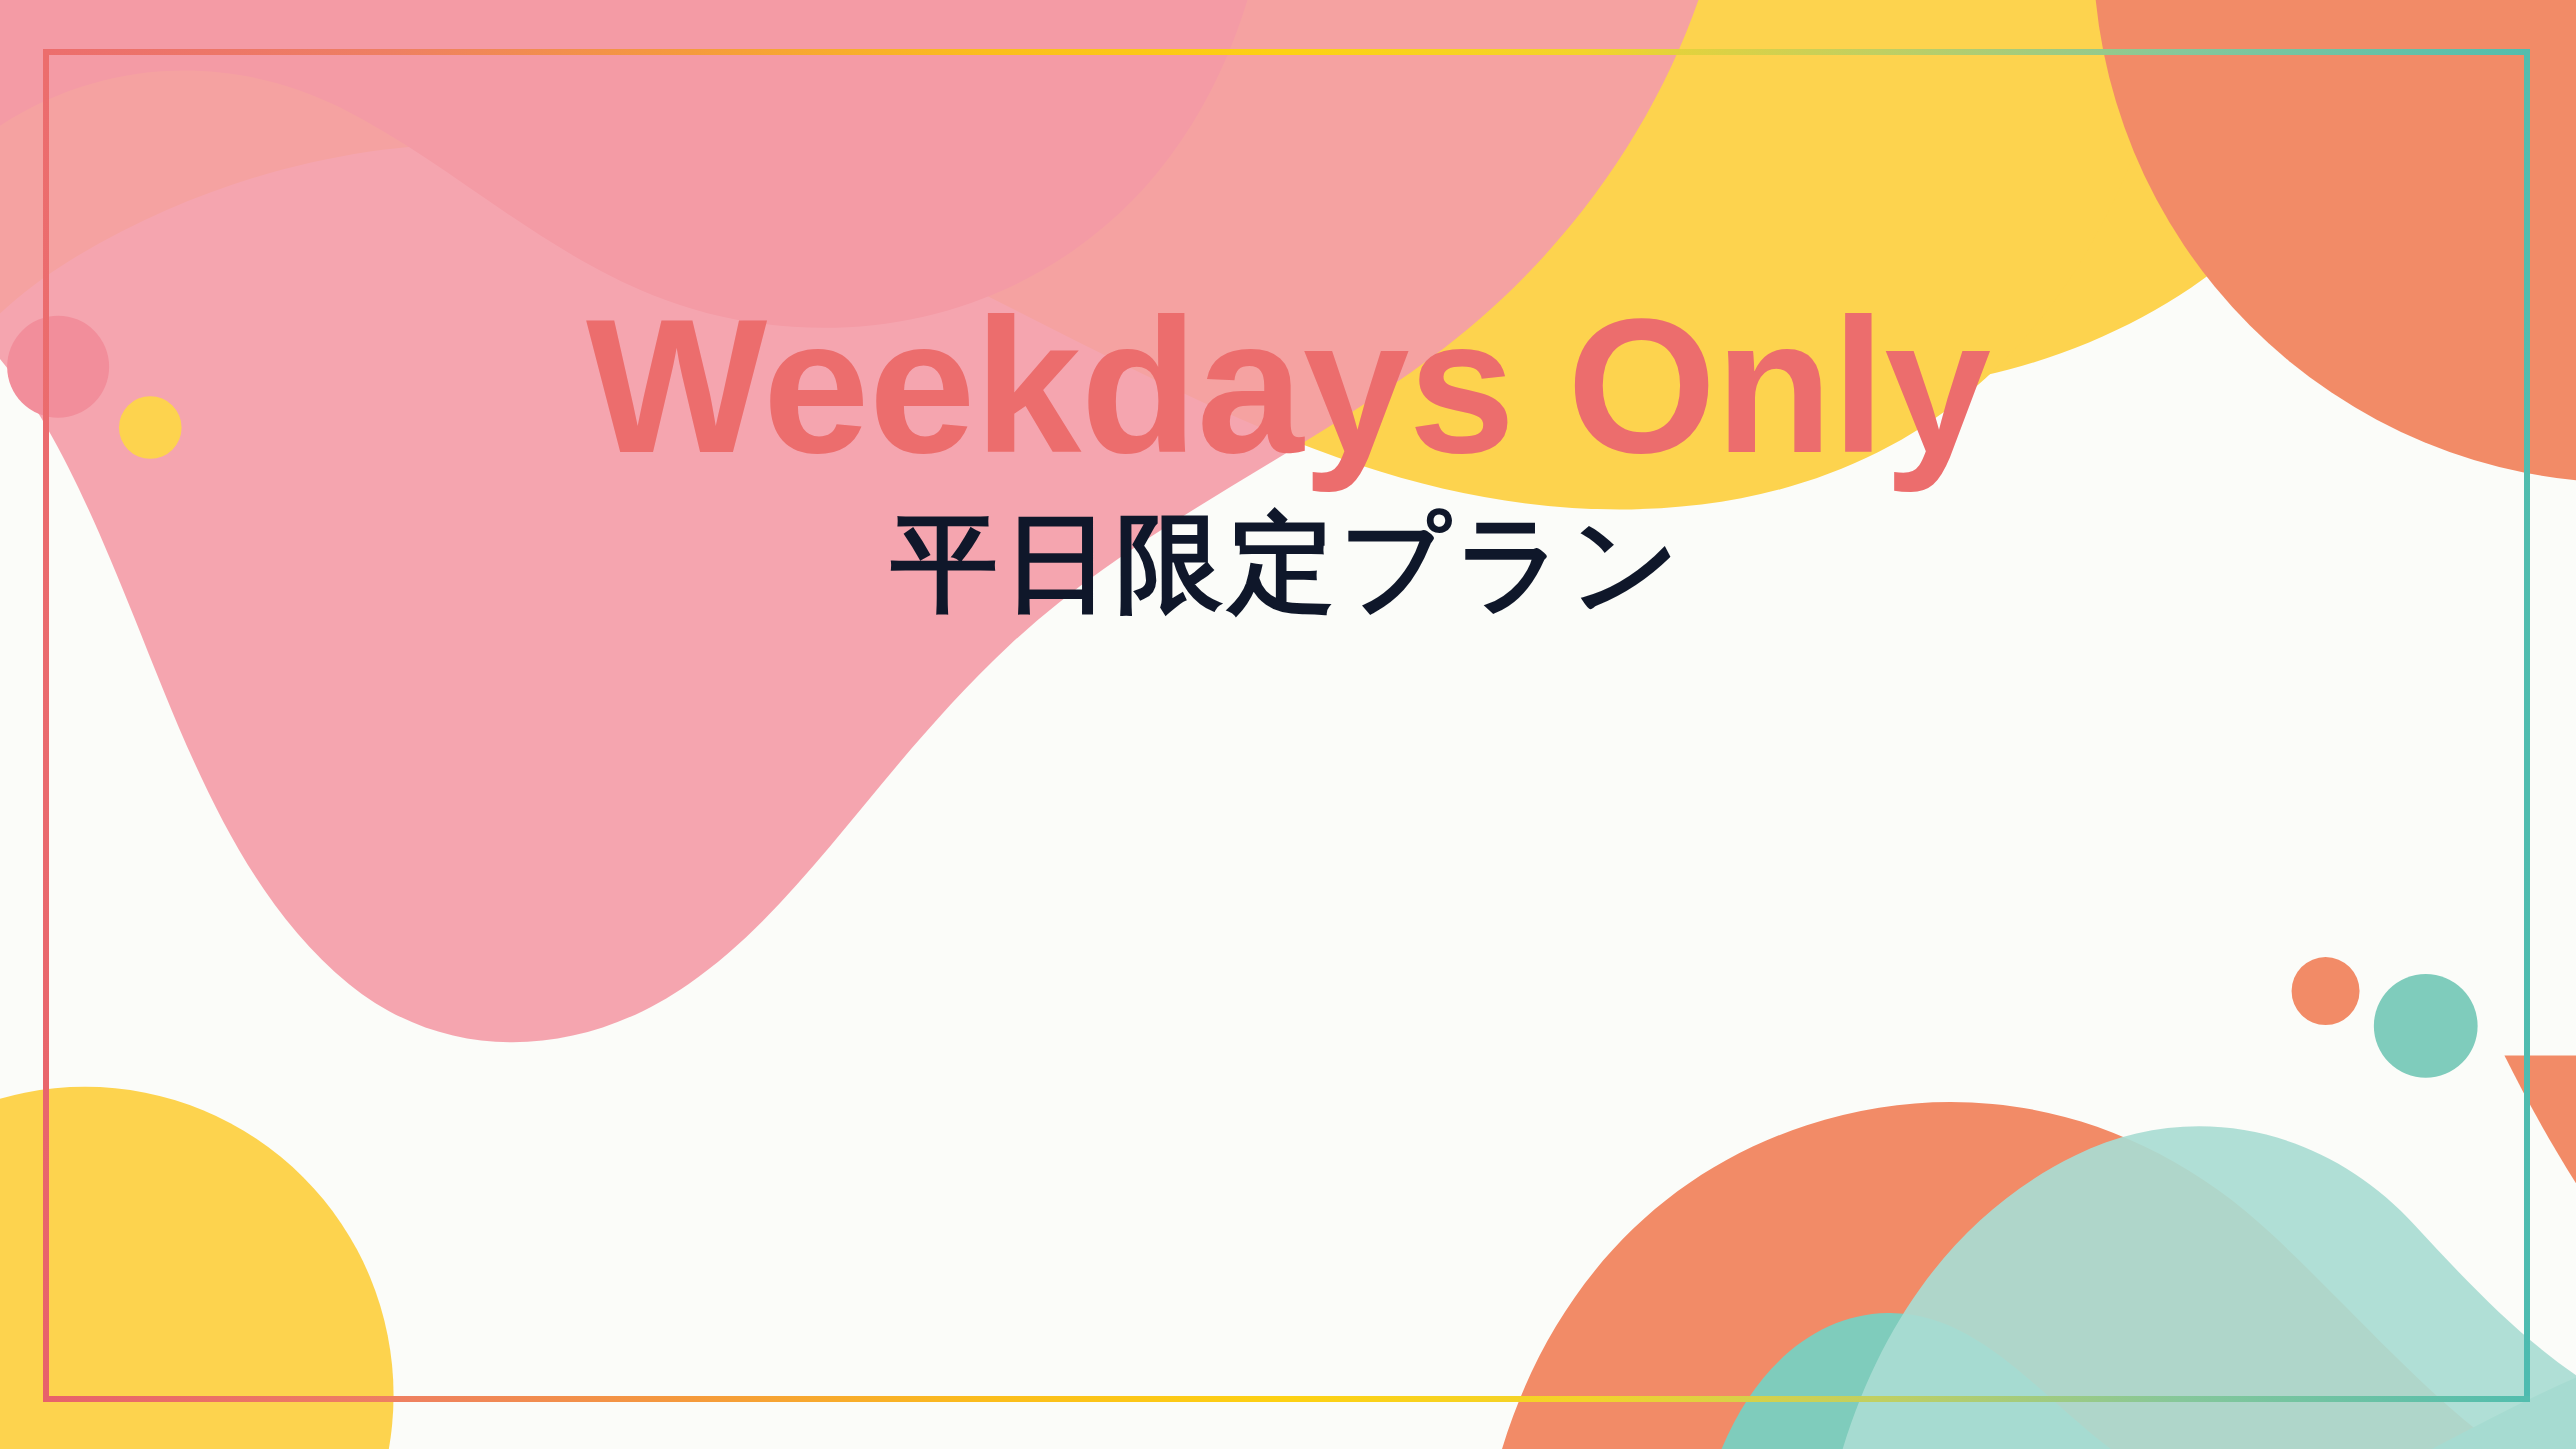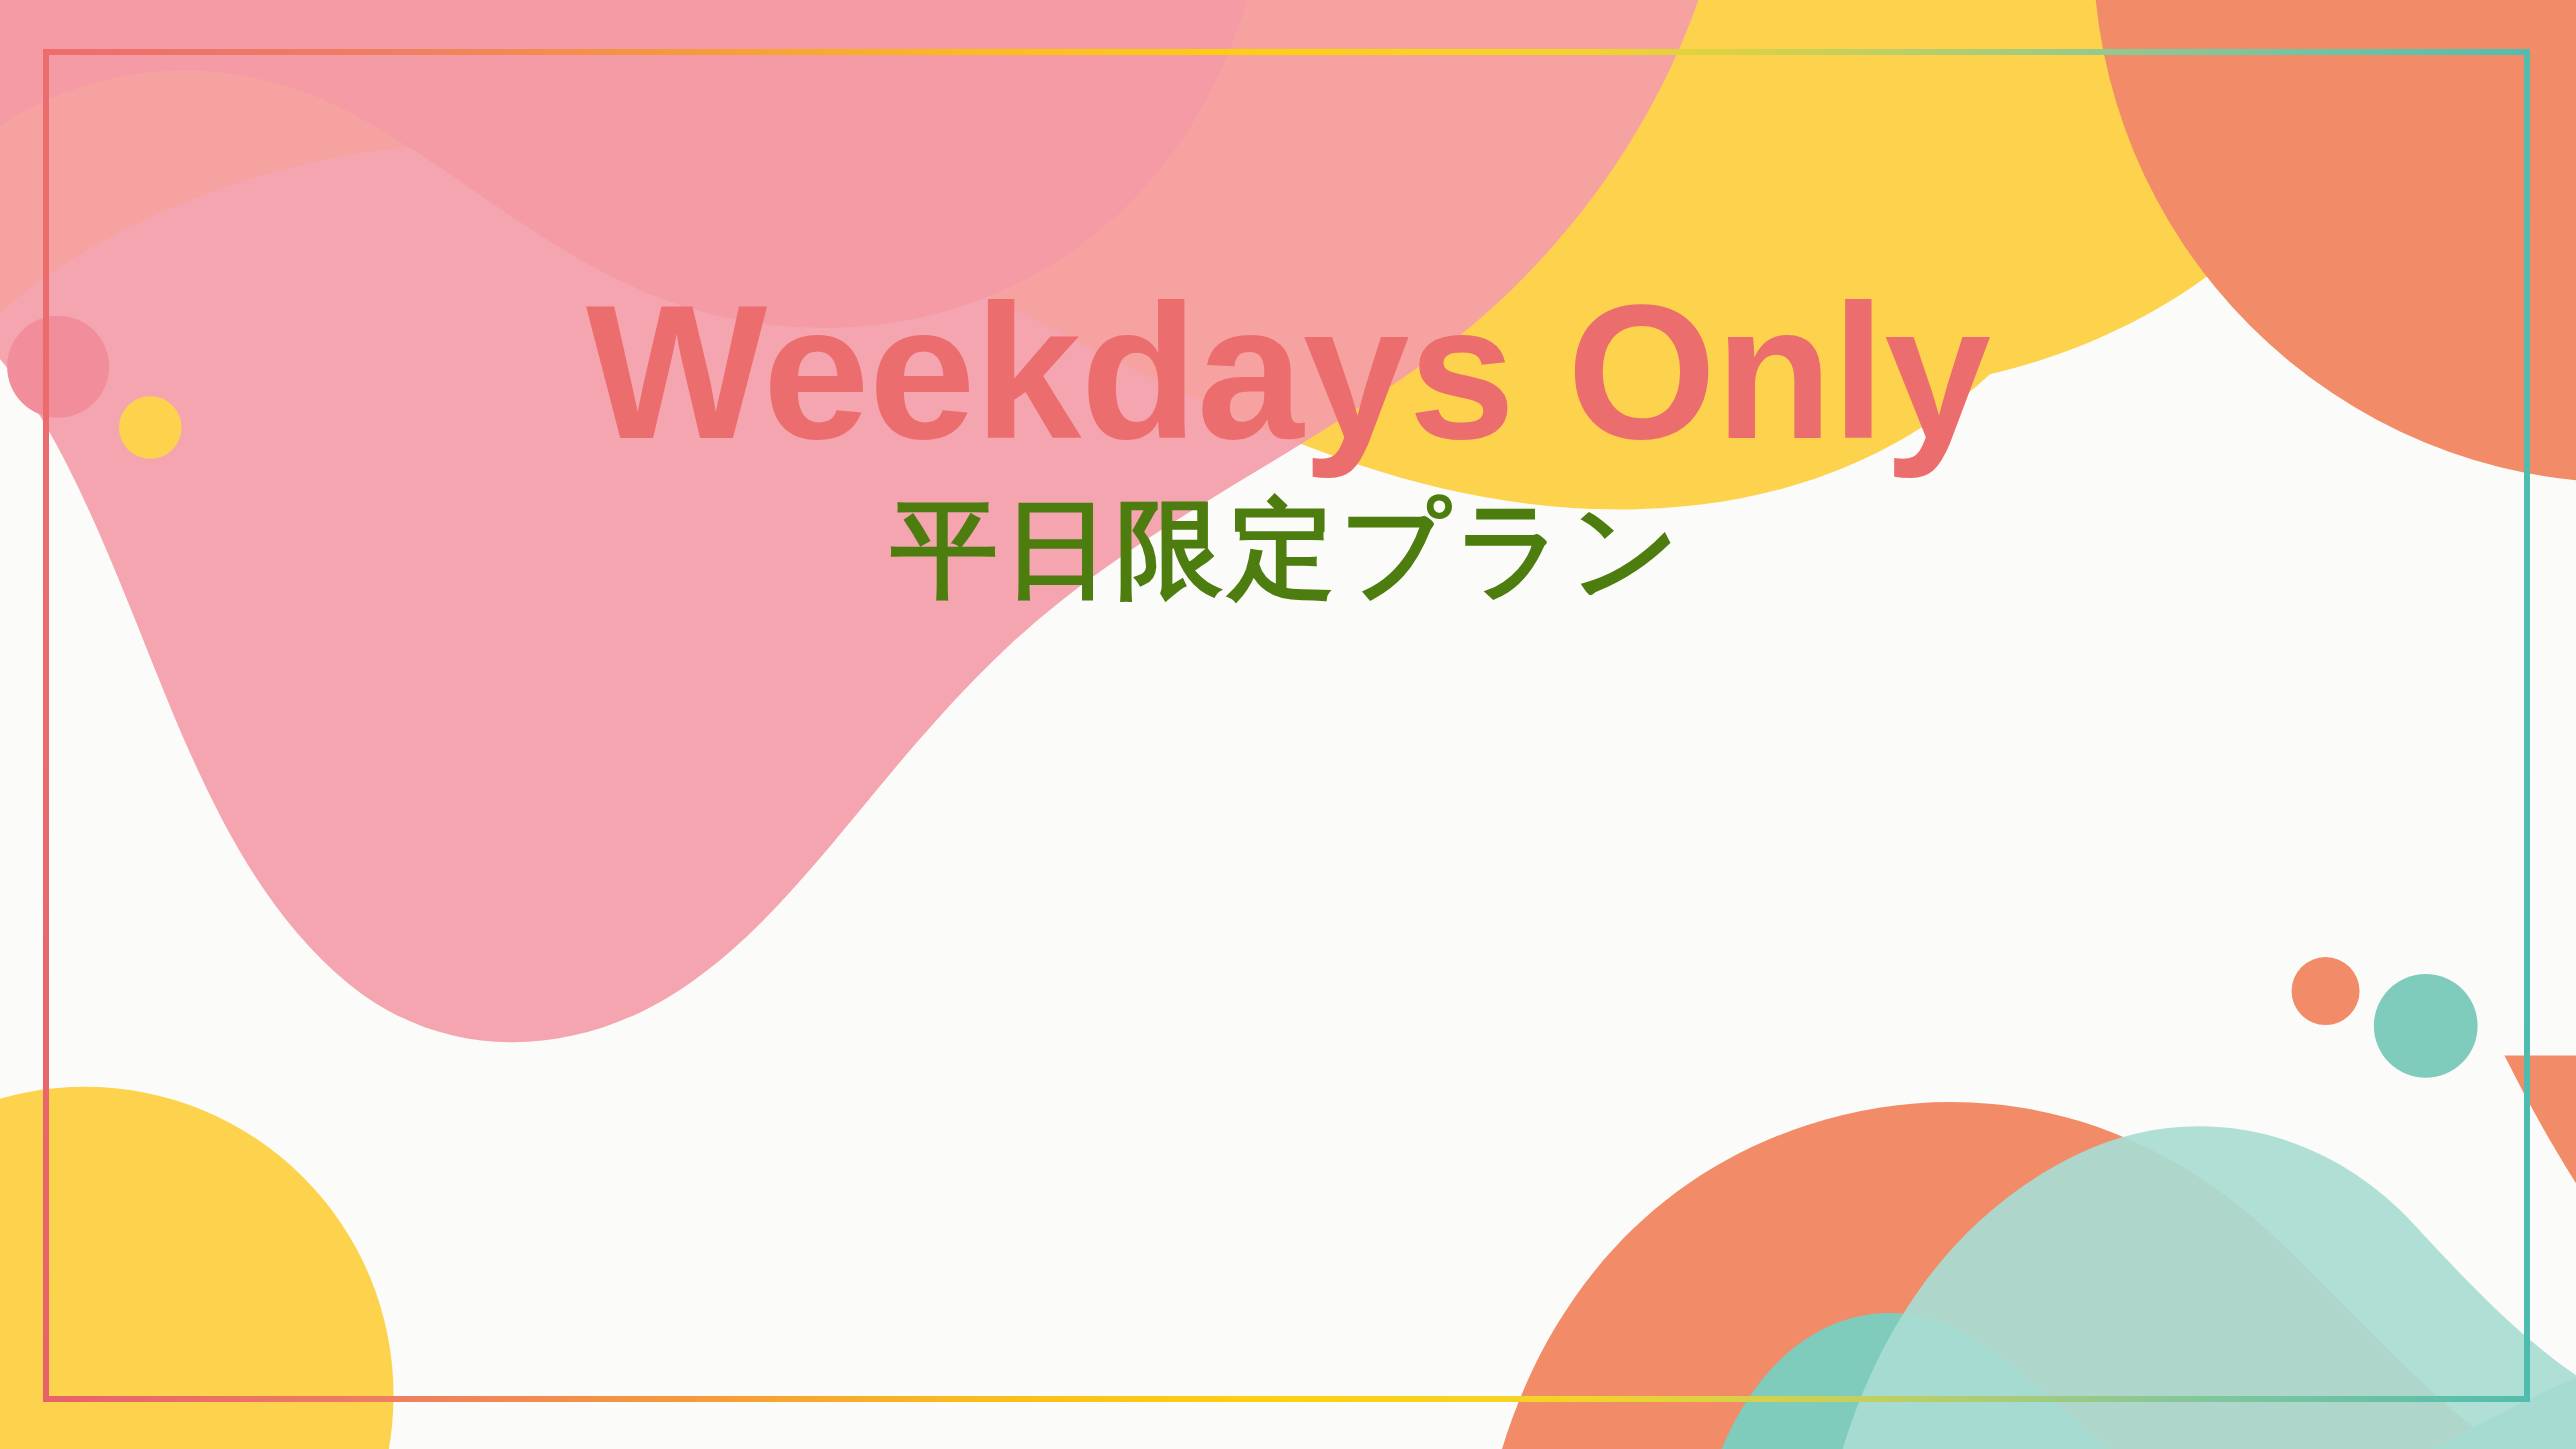--- a/index.html
+++ b/index.html
@@ -58,35 +58,35 @@
   .text-block {
     position: absolute;
     left: 0;
     top: 268px;
     width: 2576px;
     text-align: center;
     z-index: 6;
     user-select: none;
   }
   .headline {
-    margin: 0;
+    margin: 14px;
     font-size: 192px;
     line-height: 1.08;
     font-weight: 700;
     letter-spacing: -0.9px;
     color: #EC6D6D;
     font-family: "Liberation Sans", "DejaVu Sans", sans-serif;
   }
   .subhead {
     margin: 16px 0 0 0;
     font-size: 107px;
     line-height: 1.1;
     font-weight: 700;
     letter-spacing: 5.4px;
-    color: #4d7c0f;
+    color: #0f172a;
     font-family: "DejaVu Sans", "Liberation Sans", sans-serif;
   }
 </style>
 </head>
 <body>
 
 <div id="stage">
 
   <svg id="bg-svg" viewBox="0 0 2880 1620" preserveAspectRatio="none" aria-hidden="true">
 

